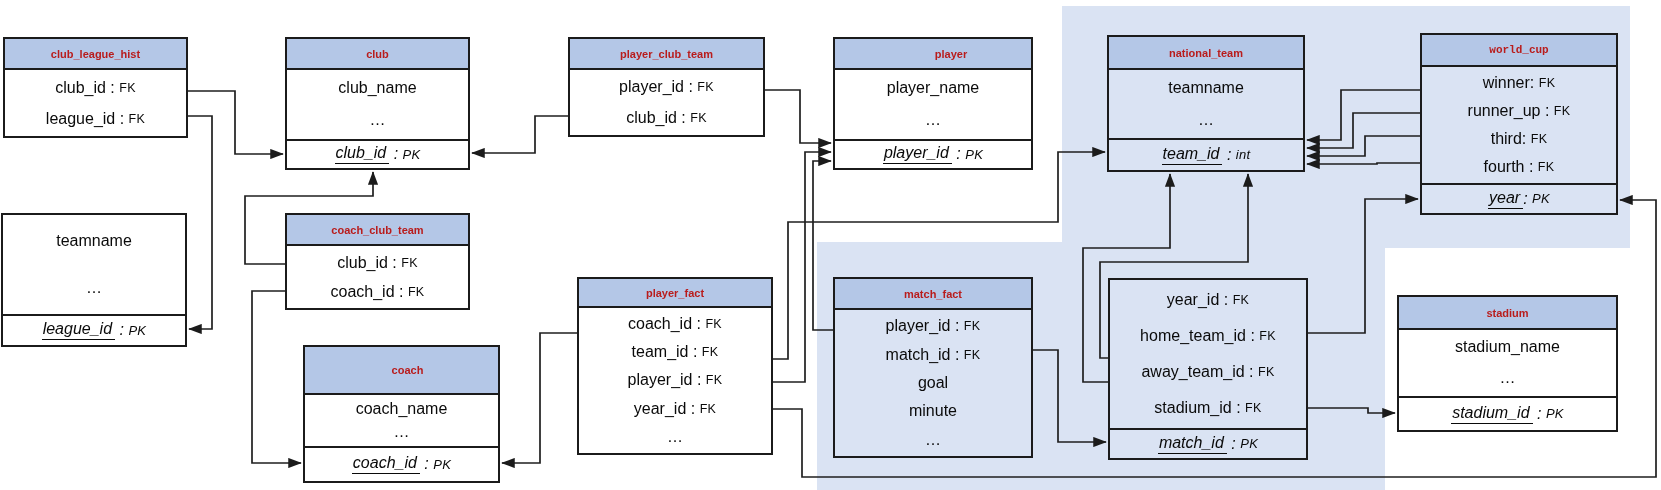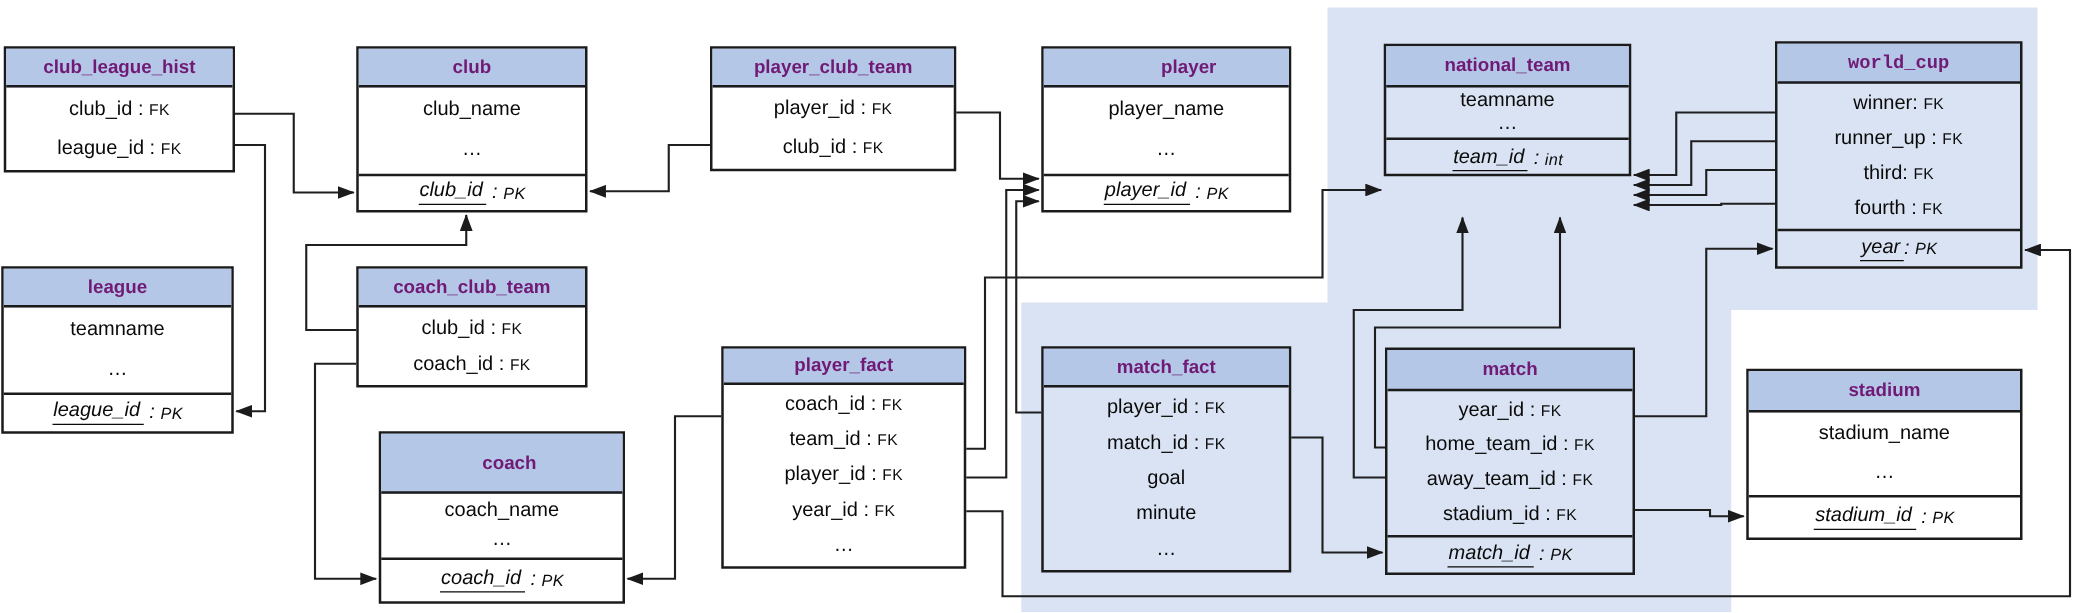--- a/index.html
+++ b/index.html
@@ -15,21 +15,21 @@
     position:absolute;
     border:2px solid #1b1b1b;
     background:#ffffff;
     box-sizing:border-box;
     display:flex;flex-direction:column;
   }
   .tbl.tinted{background:#dae3f3;}
   .tbl-header{
     border-bottom:2.5px solid #1b1b1b;
     display:flex;align-items:center;justify-content:center;
-    font-weight:bold;font-size:15px;color:#701a75;
+    font-weight:bold;font-size:11px;color:#b91c1c;
     flex:0 0 auto;box-sizing:border-box;
   }
   .tbl-body{
     flex:1 1 auto;
     display:flex;flex-direction:column;justify-content:space-around;
     padding:2px 0;
   }
   .tbl-row{
     display:flex;align-items:center;justify-content:center;
     font-size:16px;color:#0a0a0a;white-space:pre;
@@ -79,40 +79,39 @@
       </div>
     </div>
     <div class="tbl" style="left: 833px; top: 37px; width: 200px; height: 133px;">
       <div class="tbl-header" style="height: 31px; background: rgb(180, 199, 231); padding-left: 36px;">player</div>
       <div class="tbl-body">
         <div class="tbl-row"><span>player_name</span></div>
         <div class="tbl-row"><span>…</span></div>
       </div>
       <div class="tbl-pk" style="height: 29.5px;"><span class="pk-label">player_id</span><span style="font-style: italic;"> : </span><span class="tag-it">PK</span></div>
     </div>
-    <div class="tbl tinted" style="left: 1107px; top: 35px; width: 198px; height: 106px;">
+    <div class="tbl tinted" style="left: 1107px; top: 35px; width: 198px; height: 137px;">
       <div class="tbl-header" style="height: 33px; background: rgb(180, 199, 231);">national_team</div>
       <div class="tbl-body">
         <div class="tbl-row"><span>teamname</span></div>
         <div class="tbl-row"><span>…</span></div>
       </div>
       <div class="tbl-pk" style="height: 32.5px;"><span class="pk-label">team_id</span><span style="font-style: italic;"> : </span><span class="tag-it">int</span></div>
     </div>
     <div class="tbl tinted" style="left: 1420px; top: 33px; width: 198px; height: 182px;">
       <div class="tbl-header" style="height: 32px; background: rgb(180, 199, 231); font-family: Liberation Mono, monospace;">world_cup</div>
       <div class="tbl-body">
         <div class="tbl-row"><span>winner</span><span>: </span><span class="tag-fk">FK</span></div>
         <div class="tbl-row"><span>runner_up</span><span> : </span><span class="tag-fk">FK</span></div>
         <div class="tbl-row"><span>third</span><span>: </span><span class="tag-fk">FK</span></div>
         <div class="tbl-row"><span>fourth</span><span> : </span><span class="tag-fk">FK</span></div>
       </div>
       <div class="tbl-pk" style="height: 30.5px;"><span class="pk-label">year</span><span style="font-style: italic;">: </span><span class="tag-it">PK</span></div>
     </div>
     <div class="tbl" style="left: 1px; top: 213px; width: 186px; height: 134px;">
-      <div class="tbl-header" style="height: 31px; background: rgb(180, 199, 231);">league</div>
       <div class="tbl-body">
         <div class="tbl-row"><span>teamname</span></div>
         <div class="tbl-row"><span>…</span></div>
       </div>
       <div class="tbl-pk" style="height: 31.5px;"><span class="pk-label">league_id</span><span style="font-style: italic;"> : </span><span class="tag-it">PK</span></div>
     </div>
     <div class="tbl" style="left: 285px; top: 213px; width: 185px; height: 97px;">
       <div class="tbl-header" style="height: 31px; background: rgb(180, 199, 231);">coach_club_team</div>
       <div class="tbl-body">
         <div class="tbl-row"><span>club_id</span><span> : </span><span class="tag-fk">FK</span></div>
@@ -141,21 +140,20 @@
       <div class="tbl-header" style="height: 31px; background: rgb(180, 199, 231);">match_fact</div>
       <div class="tbl-body">
         <div class="tbl-row"><span>player_id</span><span> : </span><span class="tag-fk">FK</span></div>
         <div class="tbl-row"><span>match_id</span><span> : </span><span class="tag-fk">FK</span></div>
         <div class="tbl-row"><span>goal</span></div>
         <div class="tbl-row"><span>minute</span></div>
         <div class="tbl-row"><span>…</span></div>
       </div>
     </div>
     <div class="tbl tinted" style="left: 1108px; top: 278px; width: 200px; height: 182px;">
-      <div class="tbl-header" style="height: 33px; background: rgb(180, 199, 231);">match</div>
       <div class="tbl-body">
         <div class="tbl-row"><span>year_id</span><span> : </span><span class="tag-fk">FK</span></div>
         <div class="tbl-row"><span>home_team_id</span><span> : </span><span class="tag-fk">FK</span></div>
         <div class="tbl-row"><span>away_team_id</span><span> : </span><span class="tag-fk">FK</span></div>
         <div class="tbl-row"><span>stadium_id</span><span> : </span><span class="tag-fk">FK</span></div>
       </div>
       <div class="tbl-pk" style="height: 30.5px;"><span class="pk-label">match_id</span><span style="font-style: italic;"> : </span><span class="tag-it">PK</span></div>
     </div>
     <div class="tbl" style="left: 1397px; top: 295px; width: 221px; height: 137px;">
       <div class="tbl-header" style="height: 33px; background: rgb(180, 199, 231);">stadium</div>

